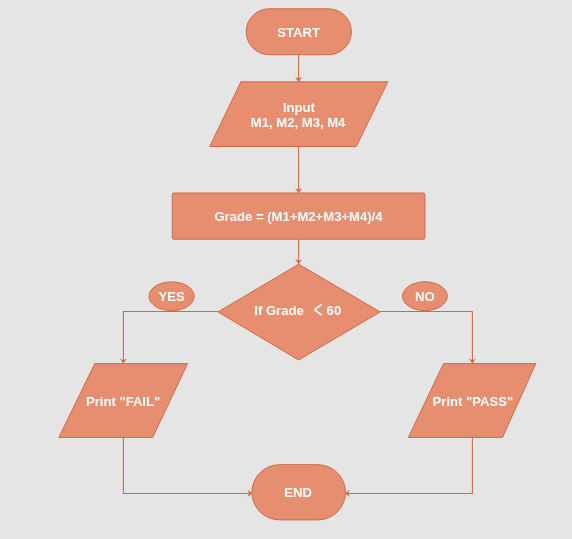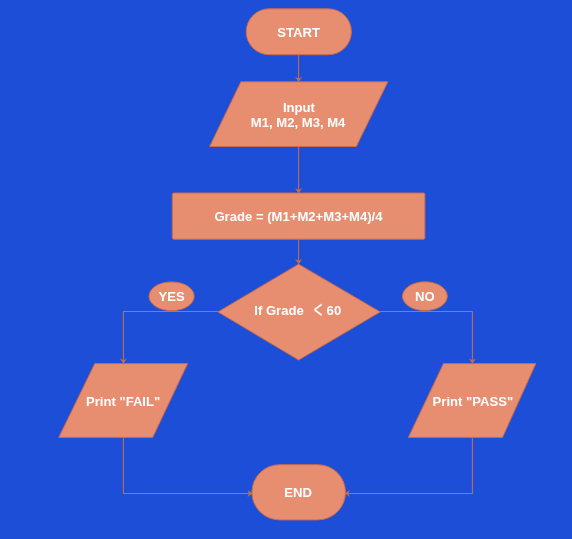--- a/index.html
+++ b/index.html
@@ -1,18 +1,18 @@
 <!DOCTYPE html>
 <html><head>
 <meta charset="utf-8">
 <title>Flowchart</title>
 <style>
   html,body{margin:0;padding:0;background:#ffffff;}
   body{width:572px;height:539px;overflow:hidden;font-family:"Liberation Sans",sans-serif;}
-  #stage{position:relative;width:572px;height:539px;background:#1d4ed8;}
+  #stage{position:relative;width:572px;height:539px;background:#e5e5e5;}
   svg{display:block;}
   .lbl{fill:#ffffff;font-family:"Liberation Sans",sans-serif;font-weight:bold;font-size:13.1px;text-anchor:middle;}
   .ltop{fill:#ffffff;font-family:"DejaVu Sans",sans-serif;font-weight:normal;font-size:17.5px;text-anchor:start;}
 </style>
 </head>
 <body>
 
 <div id="stage">
 <svg width="572" height="539" viewBox="0 0 572 539">
   <defs>

